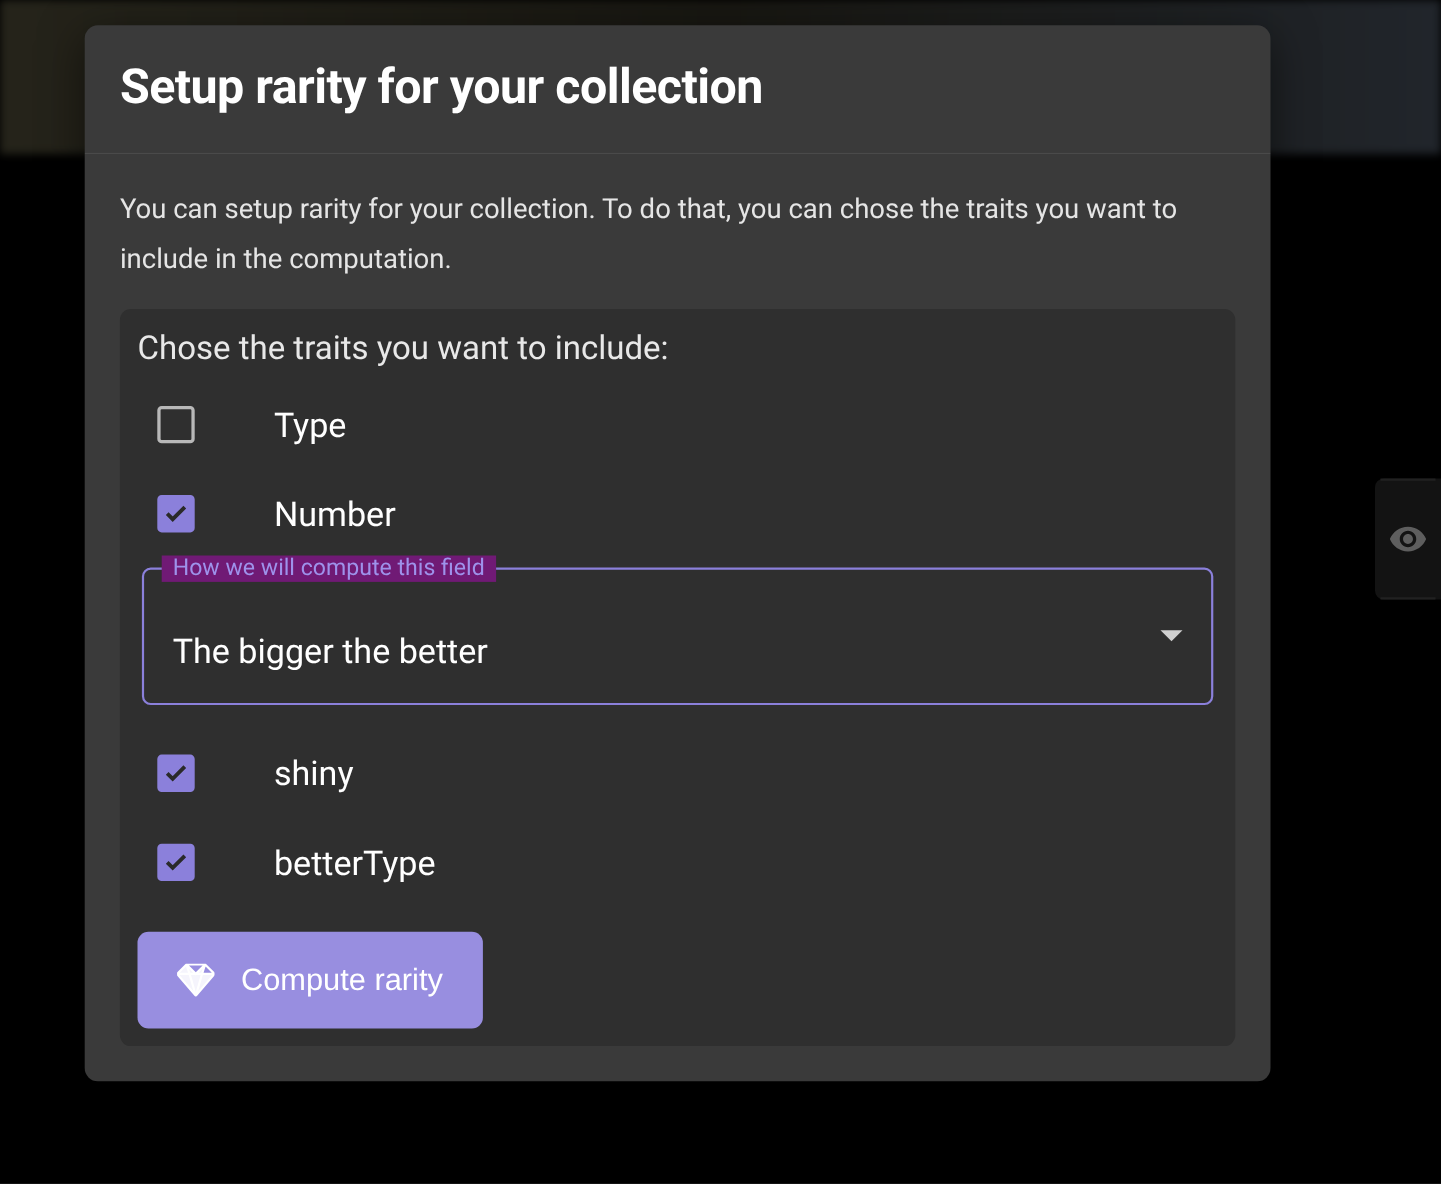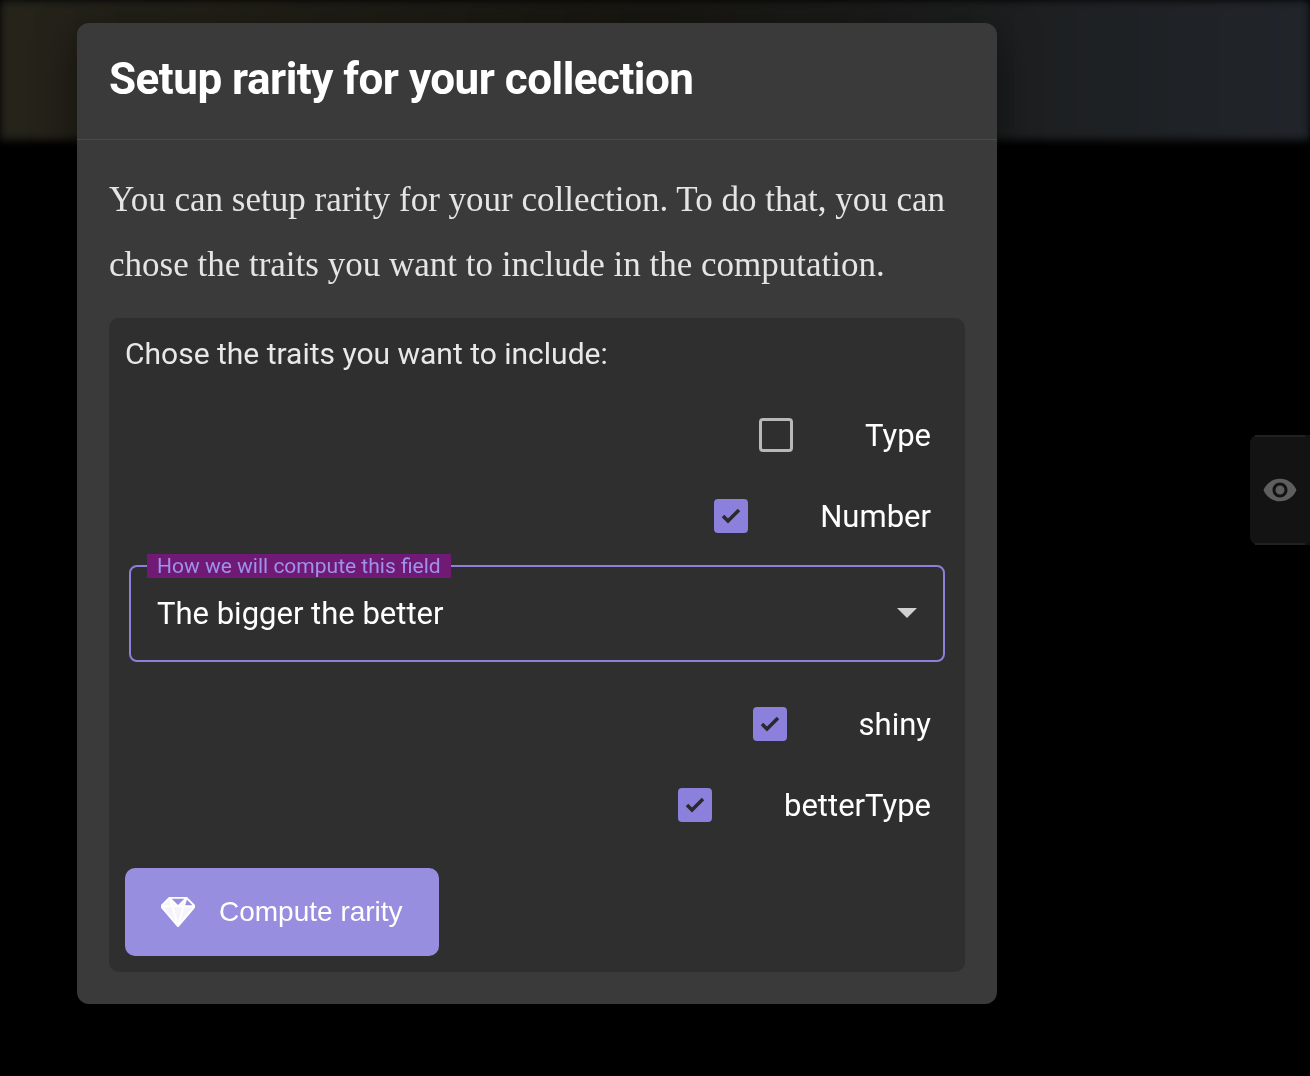--- a/index.html
+++ b/index.html
@@ -63,21 +63,21 @@
     .overlay-backdrop {
       position: absolute;
       inset: 0;
       background: rgba(0,0,0,0.55);
     }
     
     .modal {
       position: absolute;
       top: 23px;
       left: 77px;
-      width: 920px;
+      width: 1078px;
       background: #3a3a3a;
       border-radius: 12px;
       overflow: hidden;
       box-shadow: 0 10px 40px rgba(0,0,0,0.5);
     }
     
     .modal-header {
       padding: 30px 32px 34px 32px;
       border-bottom: 1px solid #4a4a4a;
     }
@@ -88,45 +88,43 @@
       font-weight: 700;
       letter-spacing: -0.5px;
     }
     
     .modal-body {
       padding: 28px 32px 32px 32px;
     }
     
     .description {
       color: #e5e5e5;
-      font-size: 35px;
+      font-size: 25px;
       line-height: 1.85;
       margin-bottom: 20px;
-      font-family: Liberation Serif, serif;
     }
     
     .traits-panel {
       background: #2f2f2f;
       border-radius: 10px;
       padding: 18px 16px 16px 16px;
     }
     
     .traits-heading {
       color: #e8e8e8;
       font-size: 30px;
       font-weight: 400;
-      margin-bottom: 24px;
+      margin-bottom: 12px;
     }
     
     .trait-row {
       display: flex;
       align-items: center;
       padding: 22px 18px;
       gap: 72px;
-      justify-content: flex-end;
     }
     
     .checkbox-wrapper {
       position: relative;
       width: 34px;
       height: 34px;
       flex-shrink: 0;
     }
     
     .checkbox {
@@ -182,20 +180,21 @@
       padding: 28px 26px;
       display: flex;
       align-items: center;
       justify-content: space-between;
       cursor: pointer;
     }
     
     .select-value {
       color: #fff;
       font-size: 31px;
+      margin-top: 28px;
     }
     
     .select-arrow {
       width: 0;
       height: 0;
       border-left: 10px solid transparent;
       border-right: 10px solid transparent;
       border-top: 10px solid #d0d0d0;
     }
     

